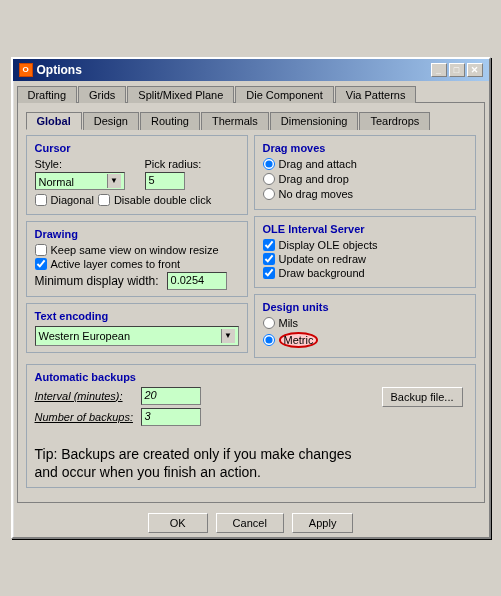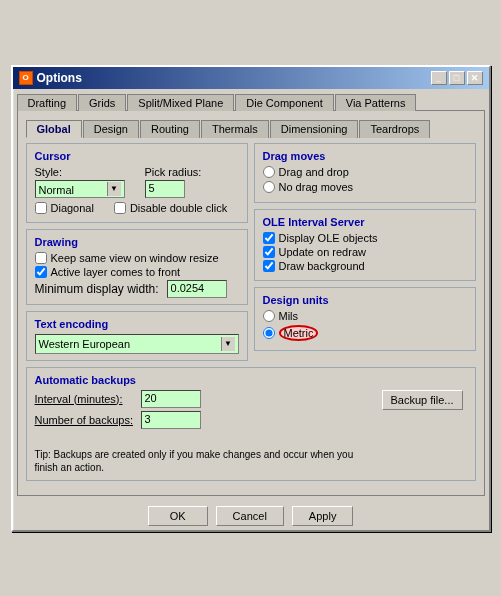--- a/index.html
+++ b/index.html
@@ -258,30 +258,31 @@
 
     .backups-left {
       flex: 1;
     }
 
     .backup-field-row {
       display: flex;
       align-items: center;
       gap: 6px;
       margin-bottom: 3px;
+      font-style: italic;
     }
 
     .backup-label {
       font-size: 11px;
       min-width: 100px;
       text-decoration: underline;
     }
 
     .tip-text {
-      font-size: 10px;
+      font-size: 14px;
       color: #000;
       margin-top: 19px;
       line-height: 1.3;
     }
 
     .backup-btn {
       background: #d4d0c8;
       border: 1px solid #808080;
       border-top-color: #fff;
       border-left-color: #fff;
@@ -382,21 +383,21 @@
                 <div class="dropdown-input">
                   <span>Normal</span>
                   <div class="dropdown-arrow">▼</div>
                 </div>
               </div>
               <div>
                 <div class="field-label">Pick radius:</div>
                 <div class="text-input pick-radius-input">5</div>
               </div>
             </div>
-            <div style="display:flex; gap:20px; margin-top:3px;">
+            <div style="display:flex; gap:4px; margin-top:3px;">
               <div class="checkbox-row">
                 <input type="checkbox" style="">
                 <label>Diagonal</label>
               </div>
               <div class="checkbox-row">
                 <input type="checkbox" style="">
                 <label>Disable double click</label>
               </div>
             </div>
           </div>
@@ -427,20 +428,24 @@
             </div>
           </div>
 
         </div>
 
         <div class="col-half">
 
           <div class="section-box">
             <div class="section-label">Drag moves</div>
             <div class="radio-row">
+              <input type="radio" name="drag" checked="" style="">
+              <label>Drag and attach</label>
+            </div>
+            <div class="radio-row">
               <input type="radio" name="drag" style="">
               <label>Drag and drop</label>
             </div>
             <div class="radio-row">
               <input type="radio" name="drag" style="">
               <label>No drag moves</label>
             </div>
           </div>
 
           <div class="section-box">

